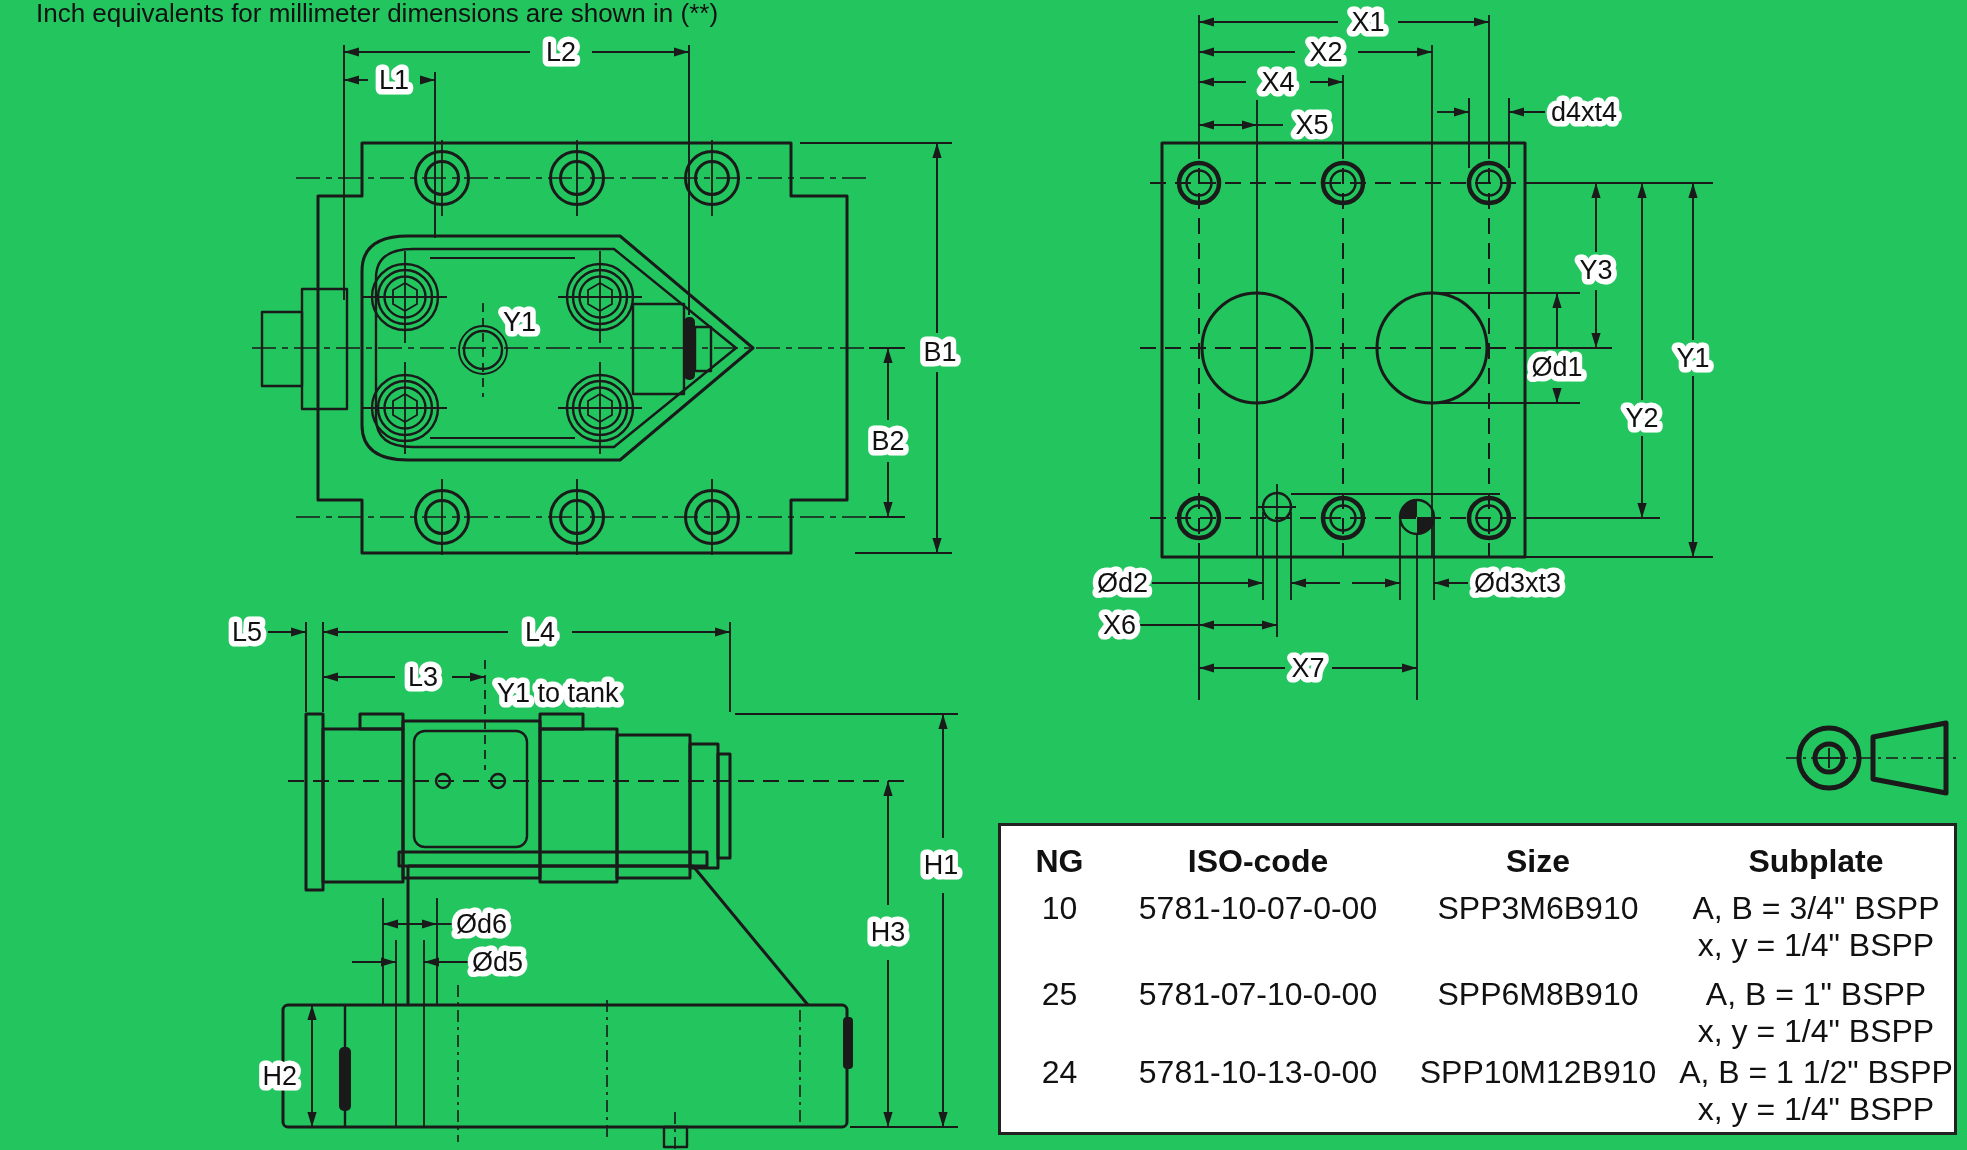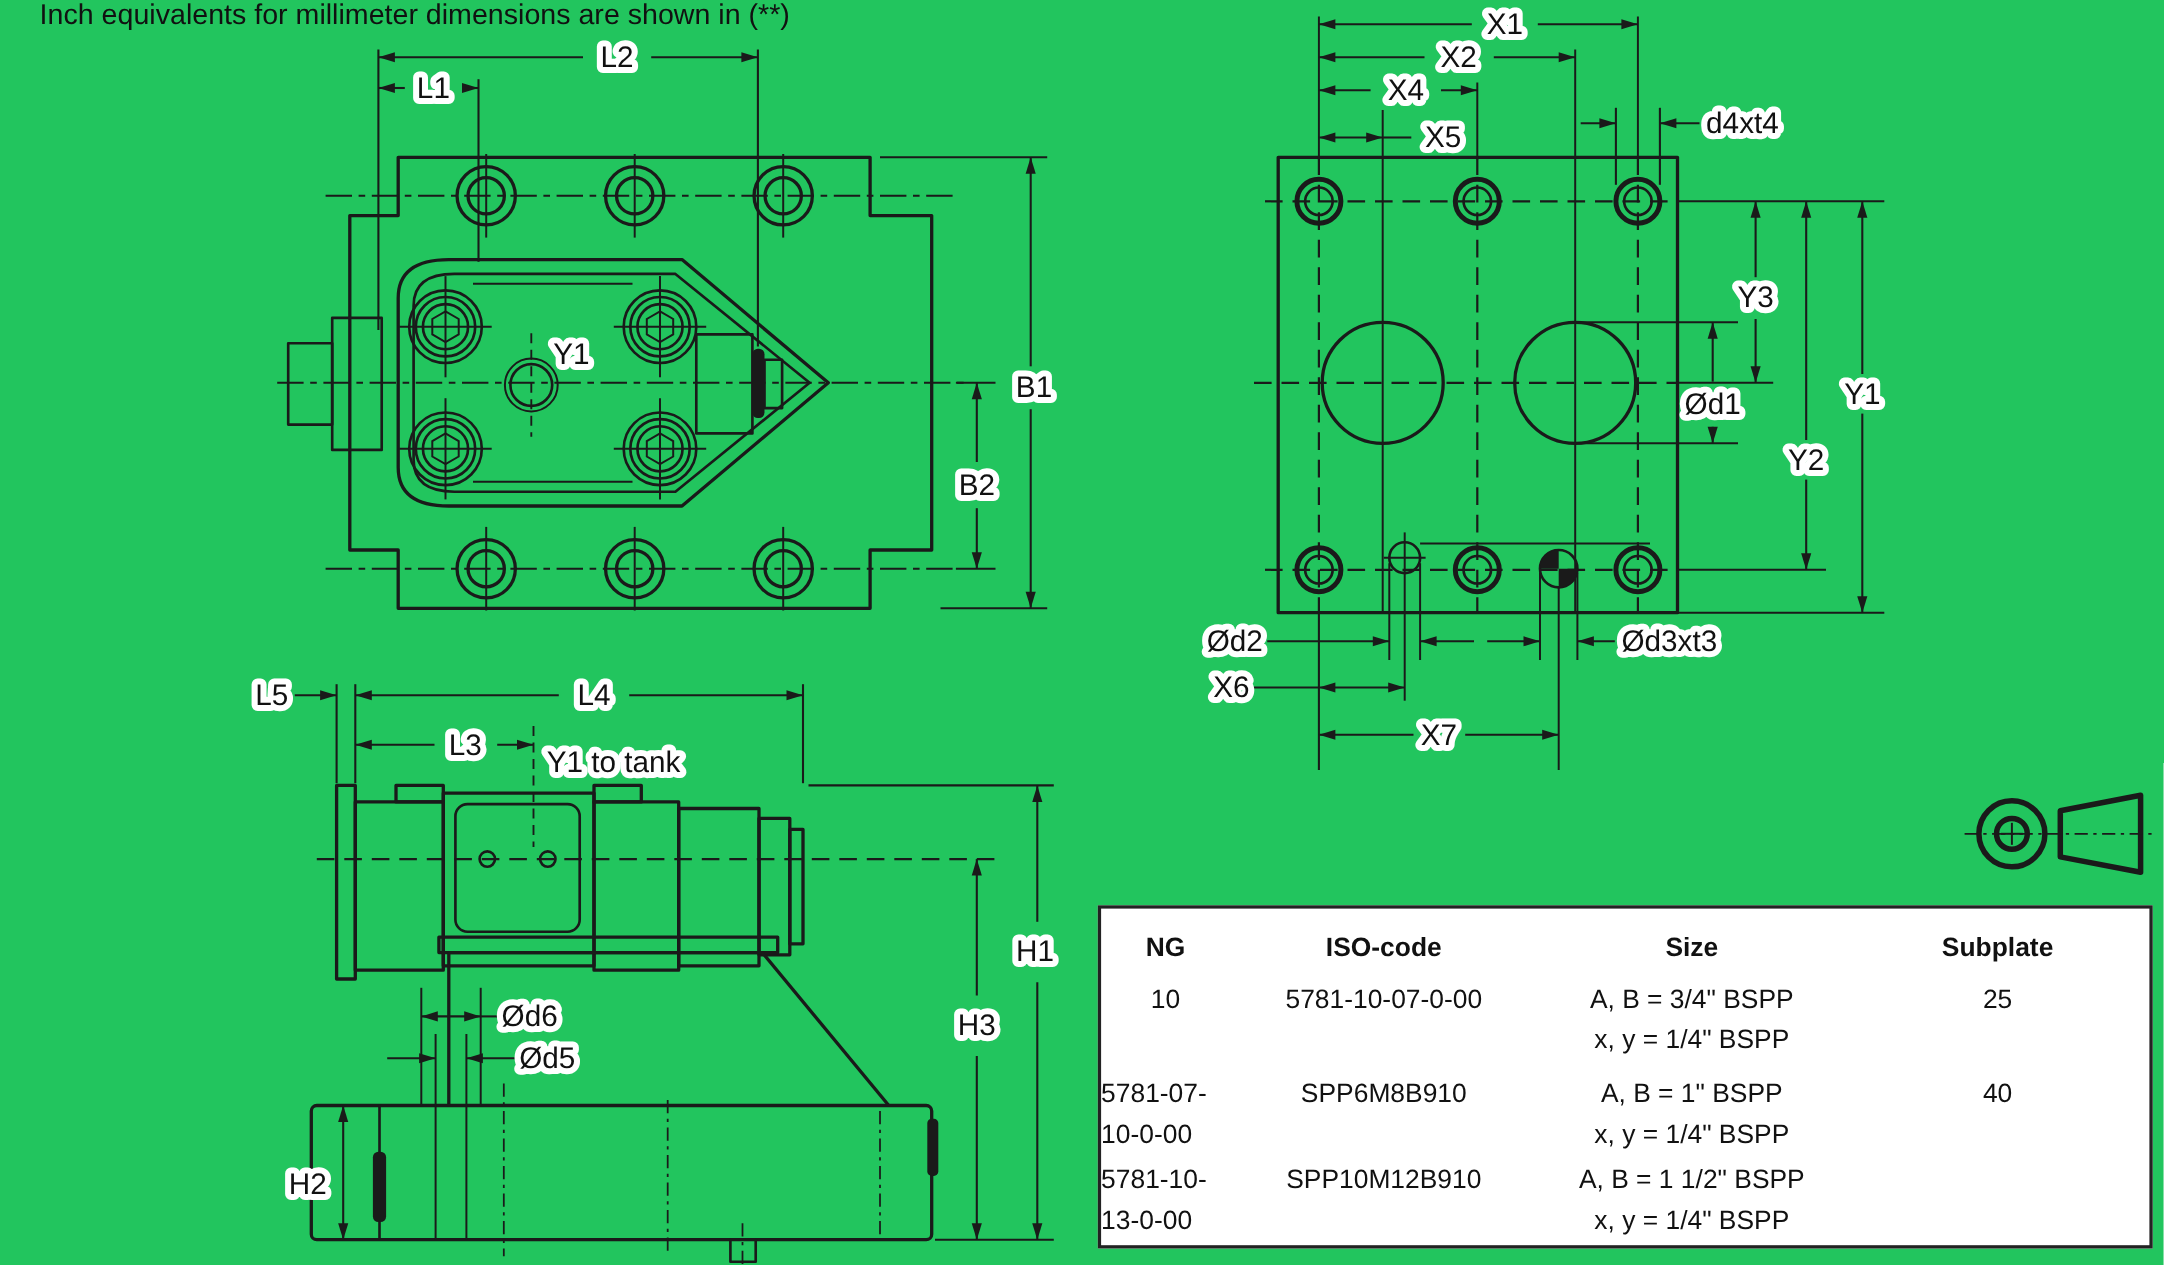--- a/index.html
+++ b/index.html
@@ -22,21 +22,21 @@
           stroke:#fff;stroke-width:11px;paint-order:stroke;stroke-linejoin:round;}
   text.mid{text-anchor:middle;}
   text.end{text-anchor:end;}
   text.note{font-family:"Liberation Sans",sans-serif;font-size:26px;fill:#111;}
 
   
   .spec-table{position:absolute;left:998px;top:823px;width:953px;height:306px;
               border:3px solid #222;background:#fff;color:#111;
               display:grid;grid-template-columns:117px 280px 280px 276px;
               grid-template-rows:56px 86px 78px auto;
-              font-size:24px;line-height:37px;}
+              font-size:32px;line-height:37px;}
   .spec-table .hcell{font-weight:bold;display:flex;align-items:flex-end;justify-content:center;padding-bottom:2px;}
   .spec-table .cell{display:flex;justify-content:center;align-items:flex-start;padding-top:8px;}
   .spec-table .sizecell{display:flex;flex-direction:column;align-items:center;padding-top:8px;}
 </style>
 </head>
 <body>
 
 <div class="stage">
 
 <svg width="1967" height="1150" viewBox="0 0 1967 1150">
@@ -359,34 +359,35 @@
 </svg>
 
 <div class="spec-table">
   <div class="hcell">NG</div>
   <div class="hcell">ISO-code</div>
   <div class="hcell">Size</div>
   <div class="hcell">Subplate</div>
 
   <div class="cell">10</div>
   <div class="cell">5781-10-07-0-00</div>
+  <div class="cell">SPP3M6B910</div>
   <div class="sizecell">
     <span>A, B = 3/4" BSPP</span>
     <span>x, y = 1/4" BSPP</span>
   </div>
 
   <div class="cell">25</div>
   <div class="cell">5781-07-10-0-00</div>
   <div class="cell">SPP6M8B910</div>
   <div class="sizecell">
     <span>A, B = 1" BSPP</span>
     <span>x, y = 1/4" BSPP</span>
   </div>
 
-  <div class="cell">40</div>
+  <div class="cell">24</div>
   <div class="cell">5781-10-13-0-00</div>
   <div class="cell">SPP10M12B910</div>
   <div class="sizecell">
     <span>A, B = 1 1/2" BSPP</span>
     <span>x, y = 1/4" BSPP</span>
   </div>
 </div>
 
 </div>
 

